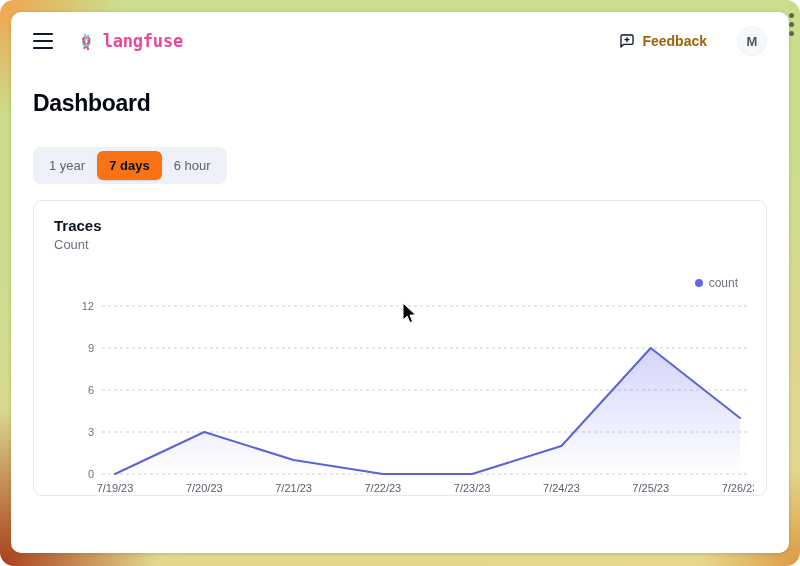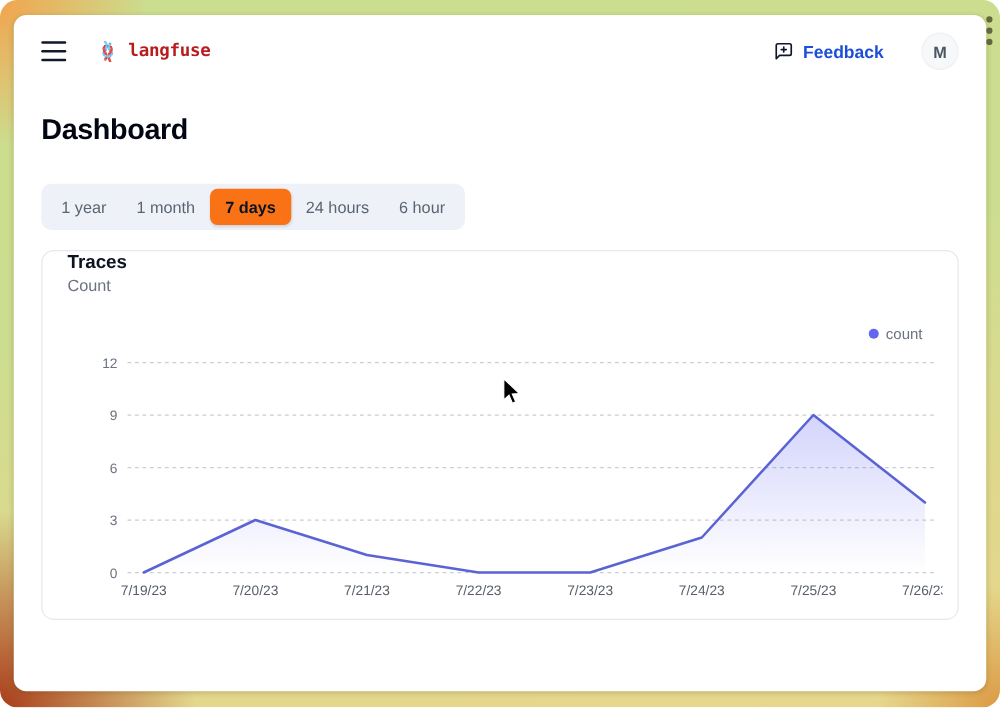--- a/index.html
+++ b/index.html
@@ -22,35 +22,35 @@
     background:#ffffff; border-radius:10px; overflow:hidden;
     box-shadow:0 1px 4px rgba(90,80,20,.25);
   }
 
   
   .hdr { display:flex; align-items:center; padding:14px 22px 0 22px; height:44px; }
   .hamburger { width:20px; height:16px; display:flex; flex-direction:column; justify-content:space-between; cursor:pointer; }
   .hamburger i { height:2px; background:#111827; border-radius:1px; display:block; }
   .logo { display:flex; align-items:center; gap:7px; margin-left:24px; cursor:pointer; }
   .logo .emoji { font-size:15px; line-height:1; }
-  .logo .name { font-family:"DejaVu Sans Mono","Liberation Mono",monospace; font-weight:bold; font-size:14px; color:#b91c1c; letter-spacing:-0.2px; }
+  .logo .name { font-family:"DejaVu Sans Mono","Liberation Mono",monospace; font-weight:bold; font-size:17px; color:#ec4899; letter-spacing:-0.2px; }
   .hdr-spacer { flex:1; }
-  .feedback-btn { display:flex; align-items:flex-start; gap:7px; background:none; border:none; font-family:inherit; font-size:14px; font-weight:600; color:#1d4ed8; cursor:pointer; padding:6px 8px; border-radius:6px; }
+  .feedback-btn { display:flex; align-items:flex-start; gap:7px; background:none; border:none; font-family:inherit; font-size:14px; font-weight:600; color:#a16207; cursor:pointer; padding:6px 8px; border-radius:6px; }
   .avatar { width:30px; height:30px; border-radius:50%; background:#f6f8fa; border:1px solid #eef1f4; display:flex; align-items:center; justify-content:center; font-size:13px; font-weight:700; color:#4b5563; margin-left:22px; cursor:pointer; }
 
   
   .page-title { margin:34px 22px 0; font-size:23px; font-weight:700; color:#030712; letter-spacing:-0.3px; }
 
   
   .tabs { display:inline-flex; align-items:center; margin:30px 22px 0; background:#eef1f7; border-radius:8px; padding:4px; }
   .tab { border:none; background:none; font-family:inherit; font-size:13px; font-weight:500; color:#5b6472; padding:7px 12px; border-radius:6px; cursor:pointer; white-space:nowrap; }
   .tab.selected { background:#f97316; color:#0b1220; font-weight:700; box-shadow:0 1px 2px rgba(15,23,42,.12); }
 
   
-  .card { margin:16px 22px 0; border:1px solid #e6e8ec; border-radius:10px; padding:0 20px 10px; height:296px; }
+  .card { margin:16px 22px 0; border:1px solid #e6e8ec; border-radius:10px; padding:16px 20px 10px; height:296px; }
   .card-title { font-size:15px; font-weight:700; color:#0b1220; }
   .card-subtitle { font-size:13px; color:#6b7280; margin-top:3px; }
   .legend { display:flex; justify-content:flex-end; align-items:center; gap:6px; margin-top:24px; padding-right:8px; }
   .legend-dot { width:8px; height:8px; border-radius:50%; background:#6366f1; }
   .legend-label { font-size:12px; color:#6b7280; }
   .chart-wrap { margin-top:4px; }
   .chart-wrap svg { display:block; }
 
   
   .cursor { position:absolute; left:402px; top:303px; z-index:10; pointer-events:none; }
@@ -90,23 +90,21 @@
       </button>
       <div class="avatar">
         <span>M</span>
       </div>
     </div>
 
     <h1 class="page-title">Dashboard</h1>
 
     <div class="tabs">
       <button class="tab">1 year</button>
-      <button class="tab">1 month</button>
       <button class="tab selected">7 days</button>
-      <button class="tab">24 hours</button>
       <button class="tab">6 hour</button>
     </div>
 
     <div class="card">
       <div class="card-title">Traces</div>
       <div class="card-subtitle">Count</div>
       <div class="legend">
         <span class="legend-dot"></span>
         <span class="legend-label">count</span>
       </div>

